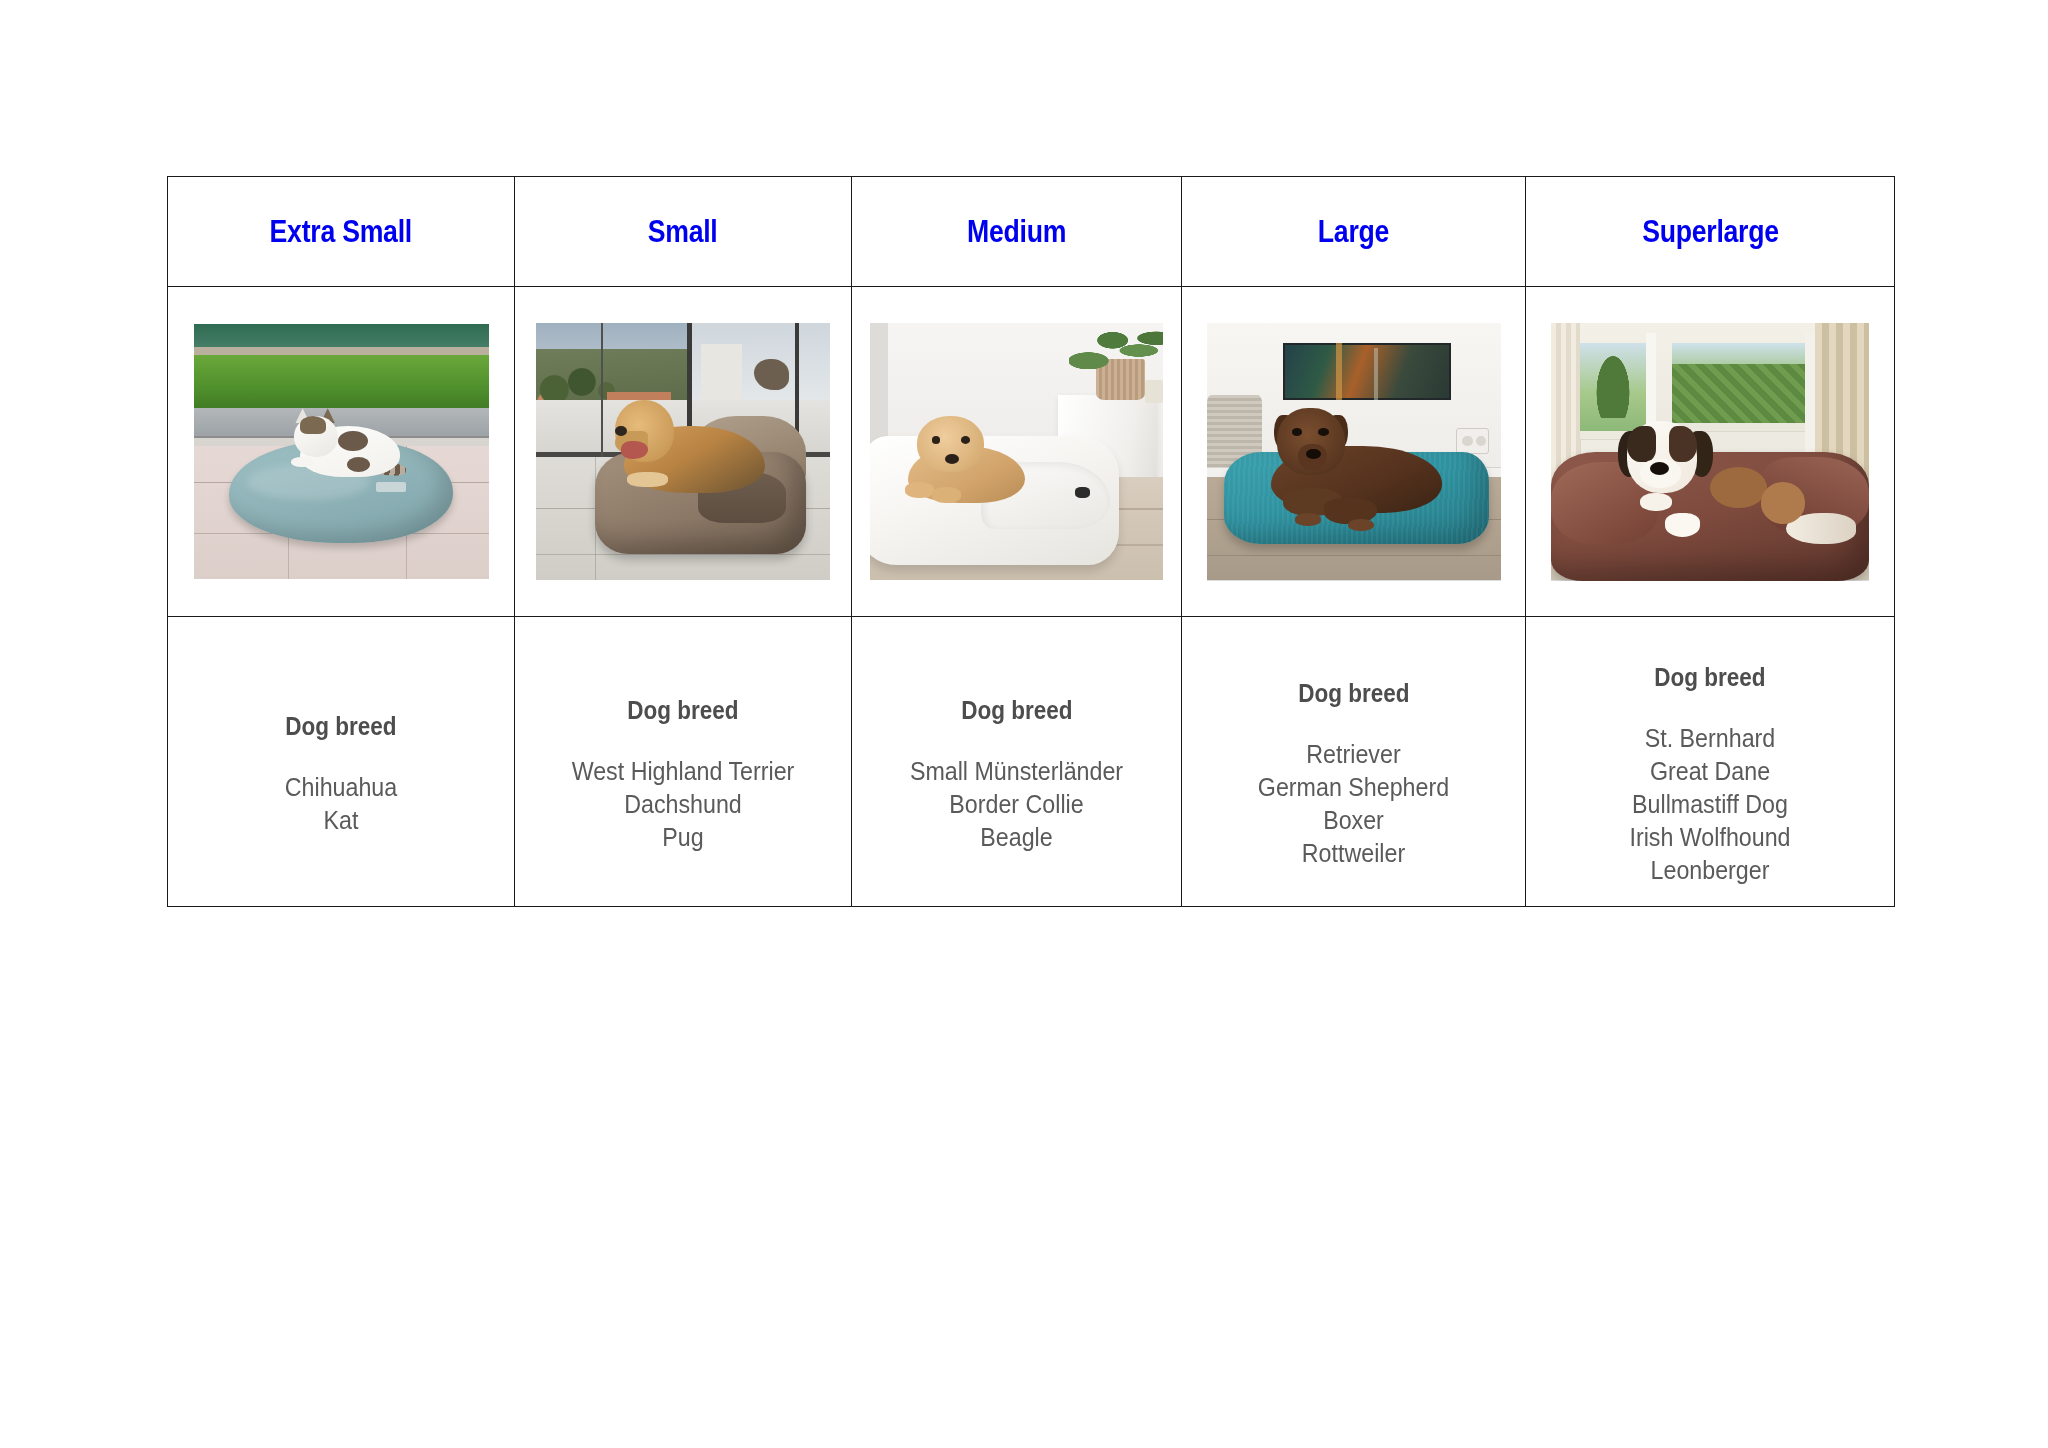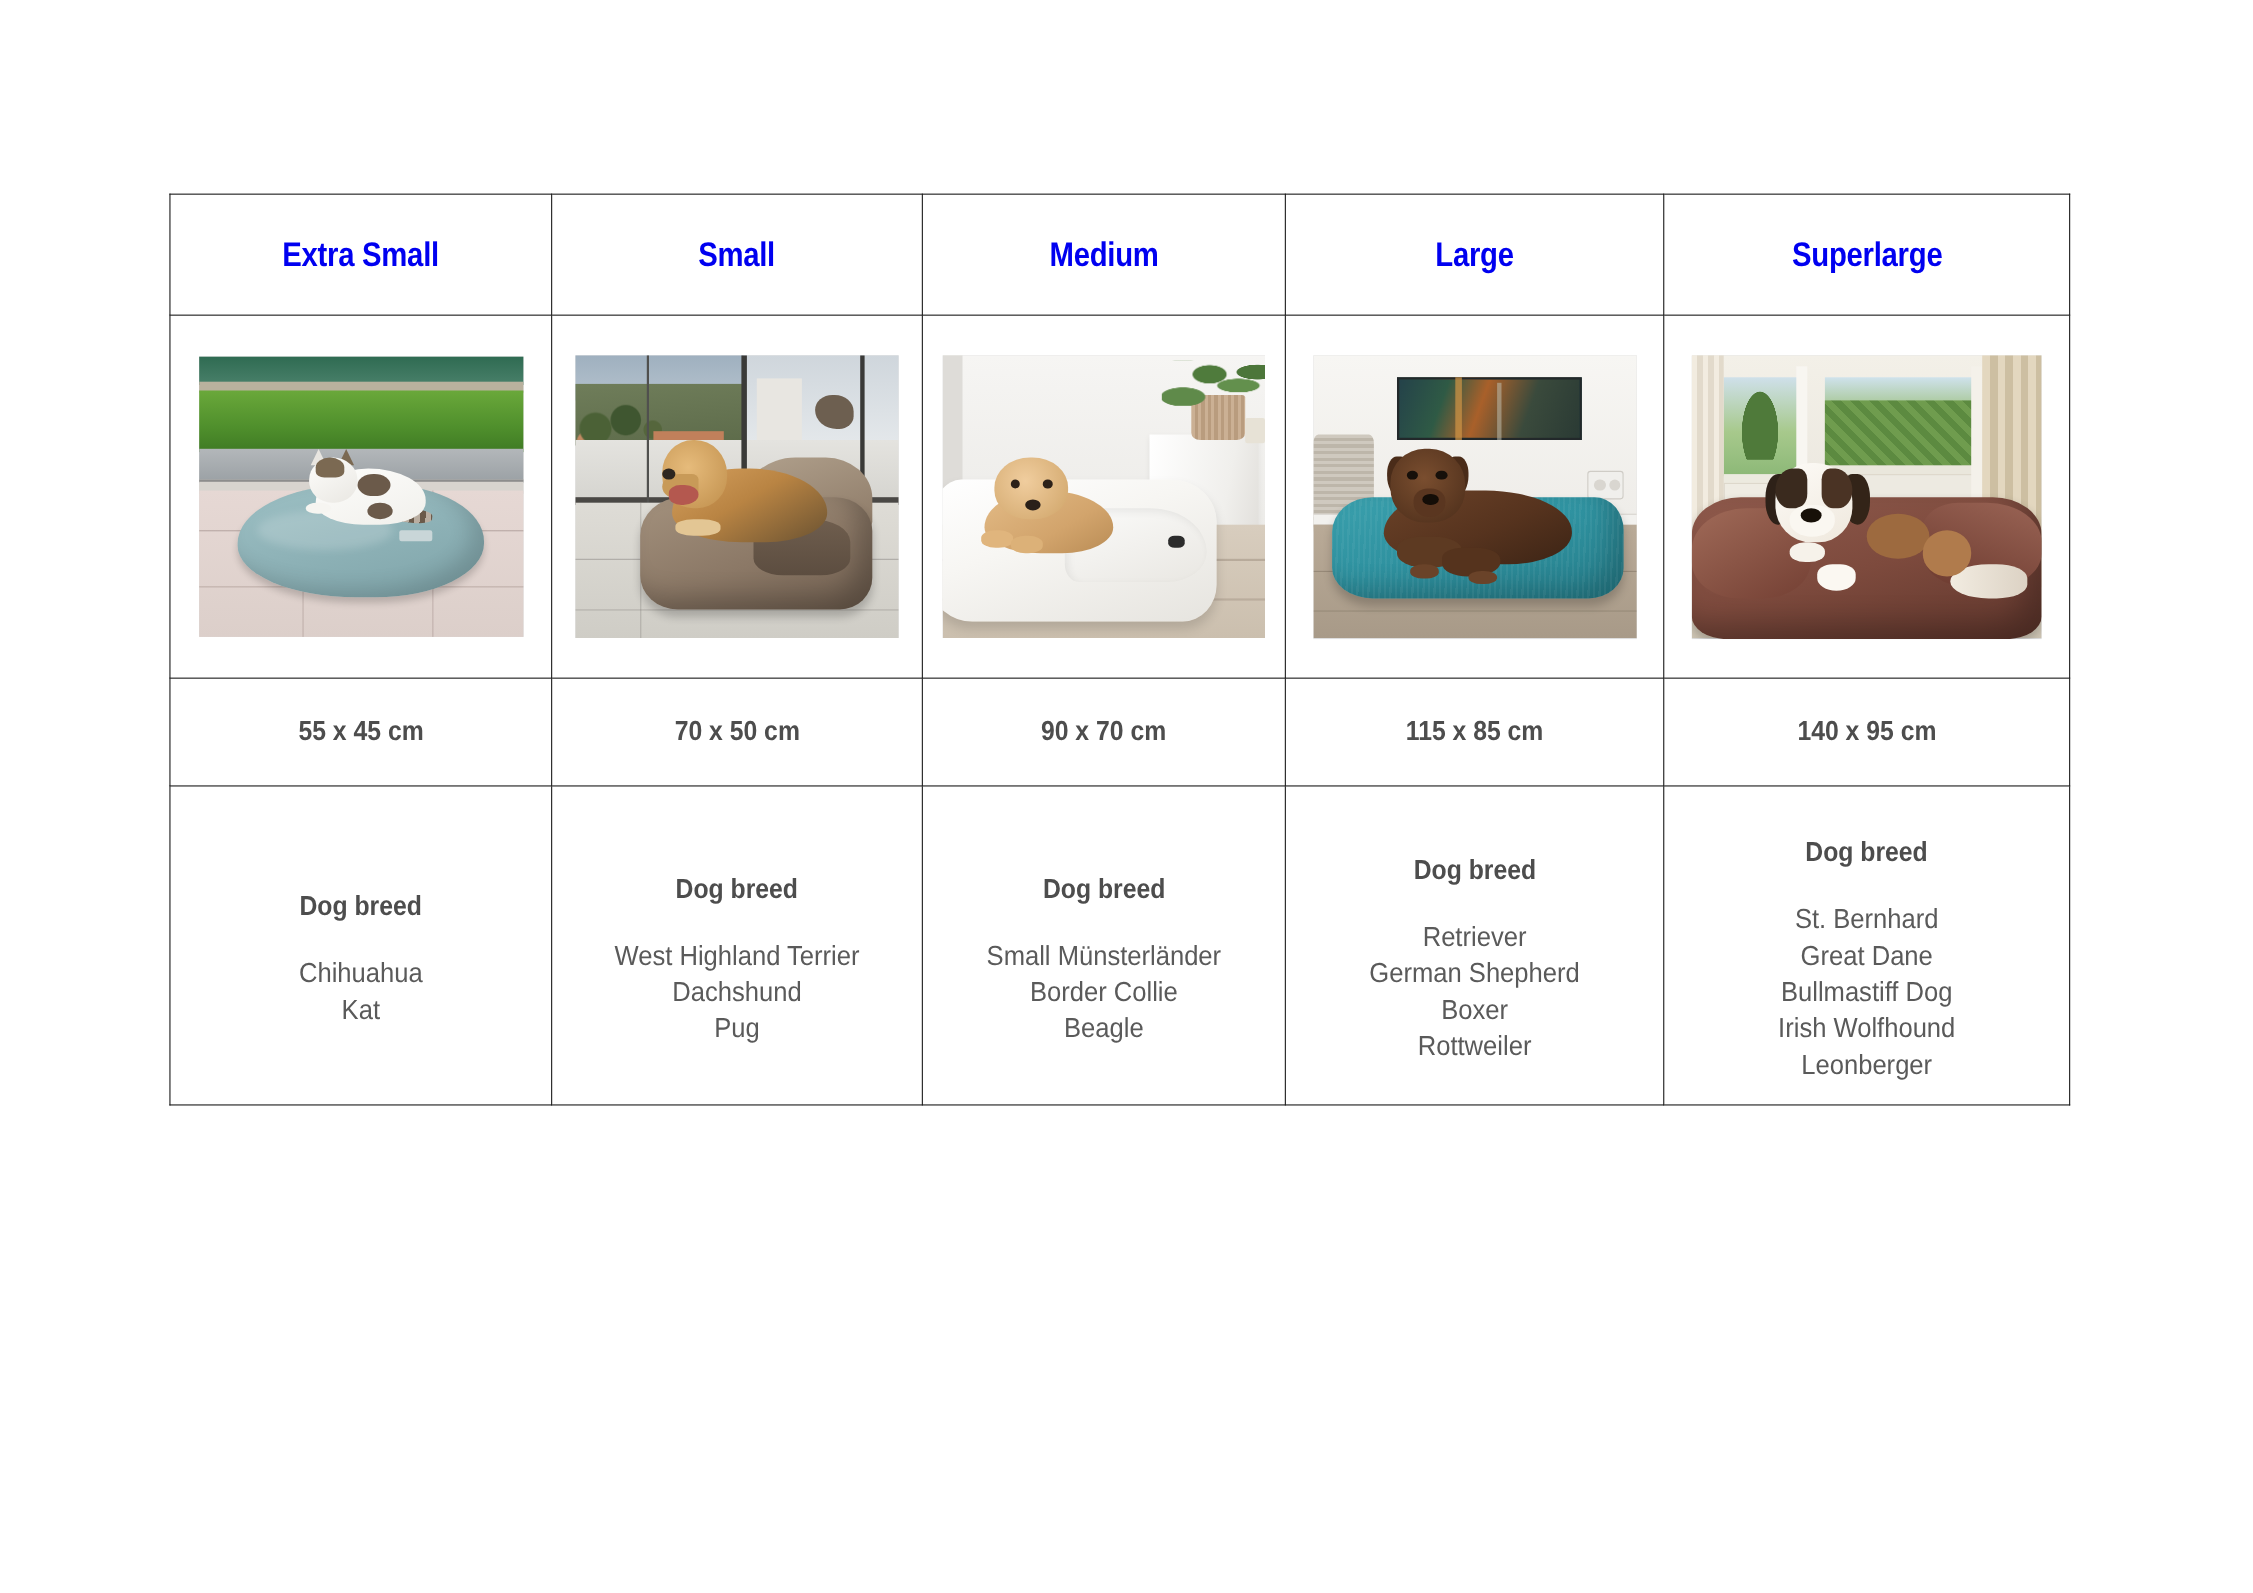--- a/index.html
+++ b/index.html
@@ -10,21 +10,21 @@
     font-family: "Liberation Sans", sans-serif;
   }
   #page {
     position: relative;
     width: 2048px; height: 1448px;
     background: #ffffff;
     overflow: hidden;
   }
   #size-table {
     position: absolute;
-    left: 154px;
+    left: 167px;
     top: 176px;
     width: 1727px;
     border-collapse: collapse;
     table-layout: fixed;
     padding-left: 40px;
   }
   #size-table td {
     border: 1.6px solid #1a1a1a;
     vertical-align: middle;
     text-align: center;
@@ -491,37 +491,20 @@
               <div class="abs xl-snt"></div>
               <div class="abs xl-nse"></div>
               <div class="abs xl-pawB"></div>
               <div class="abs xl-pawA"></div>
             </div>
           </div>
         </div>
       </td>
     </tr>
 
-    <tr class="dim-row">
-      <td>
-        <span class="dim-label">55 x 45 cm</span>
-      </td>
-      <td>
-        <span class="dim-label">70 x 50 cm</span>
-      </td>
-      <td>
-        <span class="dim-label">90 x 70 cm</span>
-      </td>
-      <td>
-        <span class="dim-label">115 x 85 cm</span>
-      </td>
-      <td>
-        <span class="dim-label">140 x 95 cm</span>
-      </td>
-    </tr>
 
     <tr class="breed-row">
 
       <td>
         <div class="breed-cell">
           <div><span class="breed-title">Dog breed</span></div>
           <ul class="breed-list">
             <li>Chihuahua</li>
             <li>Kat</li>
           </ul>

